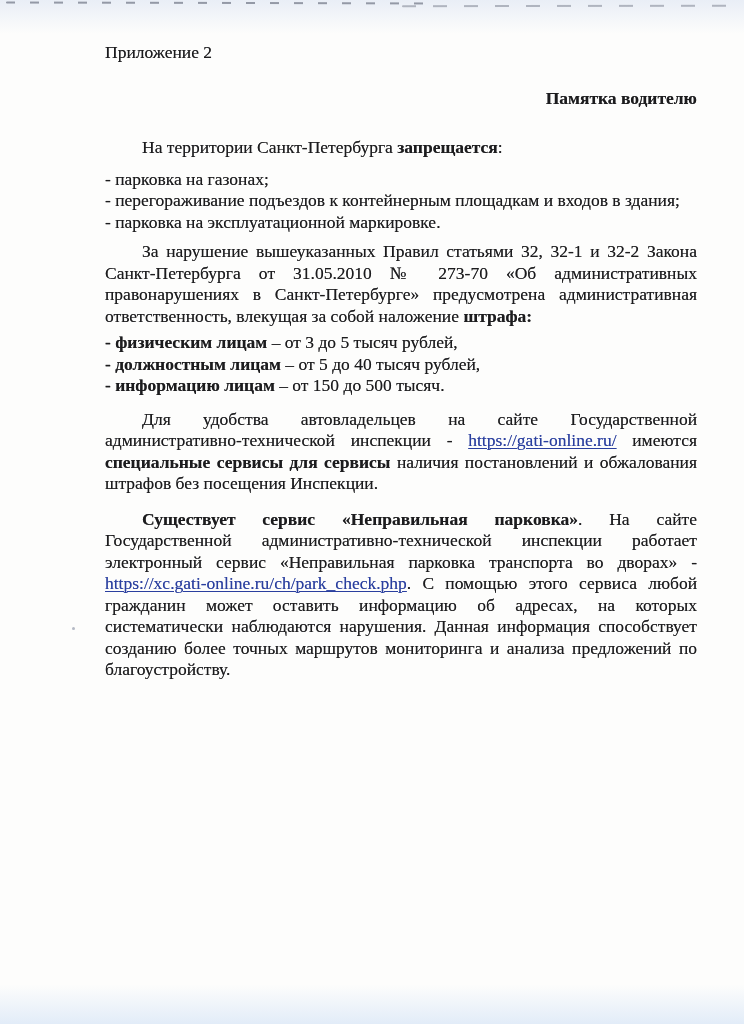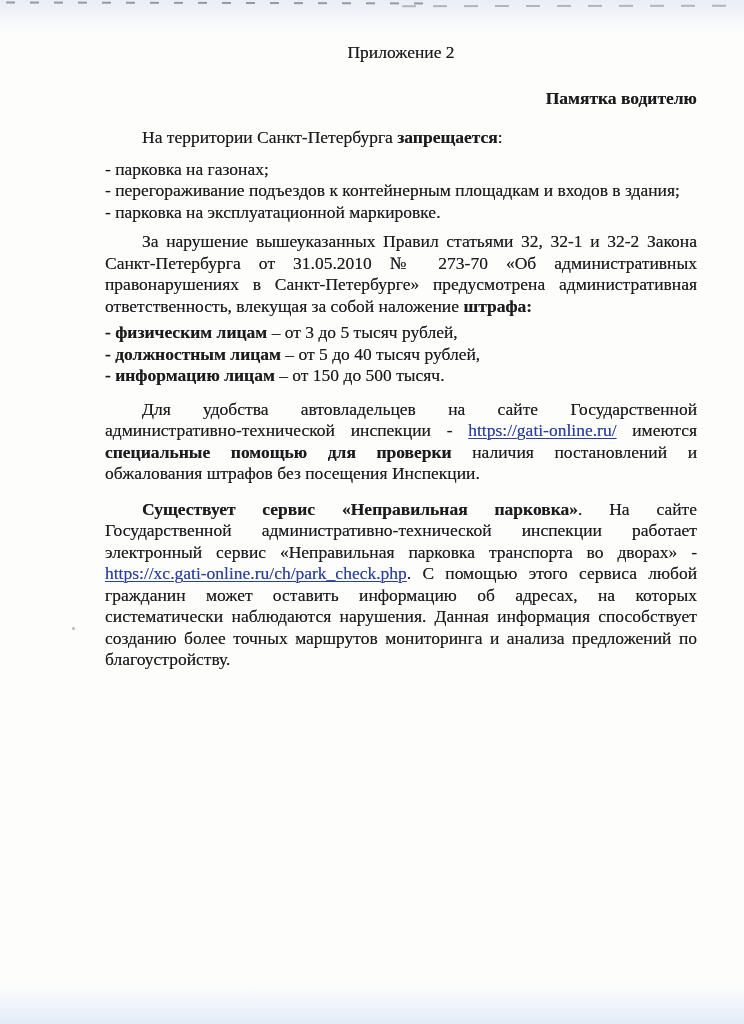--- a/index.html
+++ b/index.html
@@ -45,29 +45,29 @@
     position:absolute;left:72px;top:627px;width:3px;height:3px;border-radius:50%;
     background:rgba(120,130,152,.55);pointer-events:none;
   }
   
   .content{
     position:relative;
     padding:42px 47px 0 105px;
     font-size:17.5px;
     line-height:21.5px;
   }
-  .annex{text-align:center;}
+  .annex{text-align:left;}
   .doc-title{
     font-size:17.5px;line-height:21.5px;font-weight:bold;
     text-align:right;margin:24px 0 0 -45px;
   }
   .para{margin:0;}
   .indent{text-indent:37px;}
   .justify{text-align:justify;}
-  .m-intro{margin-top:18px;}
+  .m-intro{margin-top:28px;}
   .m-list{margin-top:10px;}
   .m-law{margin-top:8px;}
   .m-fines{margin-top:5px;}
   .m-services{margin-top:12px;}
   .m-wrong{margin-top:14px;}
   .line{white-space:nowrap;}
   .b{font-weight:bold;}
   a.doc-link{
     color:var(--link);
     text-decoration-thickness:1px;
@@ -97,20 +97,20 @@
     </div>
 
     <p class="para indent justify m-law"><span>За нарушение вышеуказанных Правил статьями 32, 32-1 и 32-2 Закона Санкт-Петербурга от 31.05.2010 № 273-70 «Об административных правонарушениях в Санкт-Петербурге» предусмотрена административная ответственность, влекущая за собой наложение </span><span class="b">штрафа:</span></p>
 
     <div class="m-fines">
       <div class="line"><span class="b">- физическим лицам</span><span> – от 3 до 5 тысяч рублей,</span></div>
       <div class="line"><span class="b">- должностным лицам</span><span> – от 5 до 40 тысяч рублей,</span></div>
       <div class="line"><span class="b">- информацию лицам</span><span> – от 150 до 500 тысяч.</span></div>
     </div>
 
-    <p class="para indent justify m-services"><span>Для удобства автовладельцев на сайте Государственной административно-технической инспекции - </span><a href="#" class="doc-link">https://gati-online.ru/</a><span> имеются </span><span class="b">специальные помощью для проверки</span><span> наличия постановлений и обжалования штрафов без посещения Инспекции.</span></p>
+    <p class="para indent justify m-services"><span>Для удобства автовладельцев на сайте Государственной административно-технической инспекции - </span><a href="#" class="doc-link">https://gati-online.ru/</a><span> имеются </span><span class="b">специальные сервисы для сервисы</span><span> наличия постановлений и обжалования штрафов без посещения Инспекции.</span></p>
 
     <p class="para indent justify m-wrong"><span class="b">Существует сервис «Неправильная парковка»</span><span>. На сайте Государственной административно-технической инспекции работает электронный сервис «Неправильная парковка транспорта во дворах» - </span><a href="#" class="doc-link">https://xc.gati-online.ru/ch/park_check.php</a><span>. С помощью этого сервиса любой гражданин может оставить информацию об адресах, на которых систематически наблюдаются нарушения. Данная информация способствует созданию более точных маршрутов мониторинга и анализа предложений по благоустройству.</span></p>
   </div>
 
   <div class="speck"></div>
   <div class="scan-bottom"></div>
 </div>
 
 </body></html>

